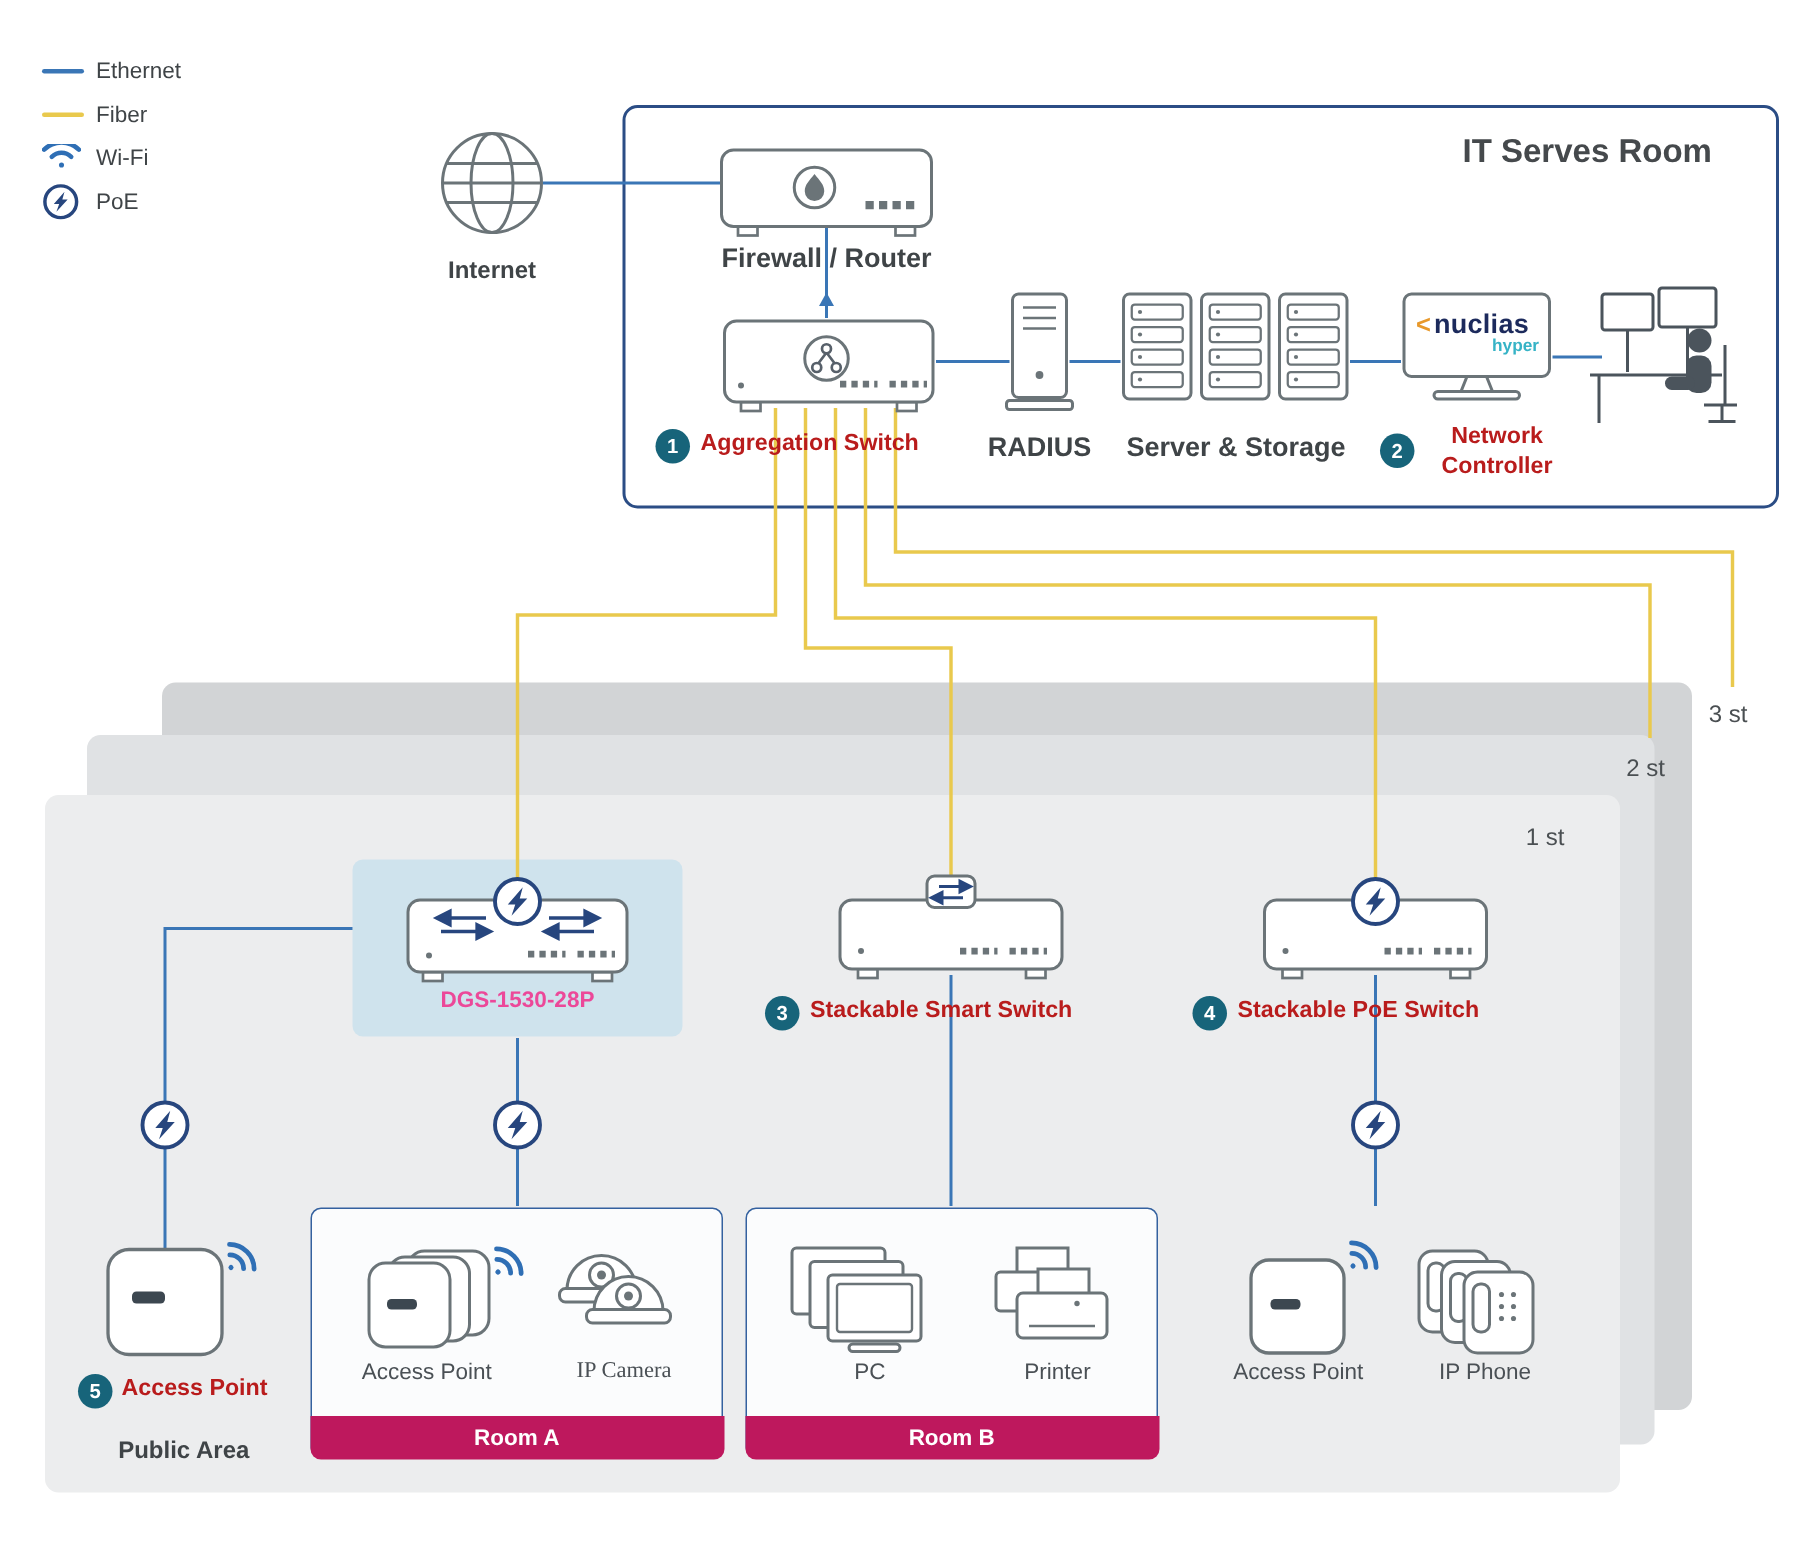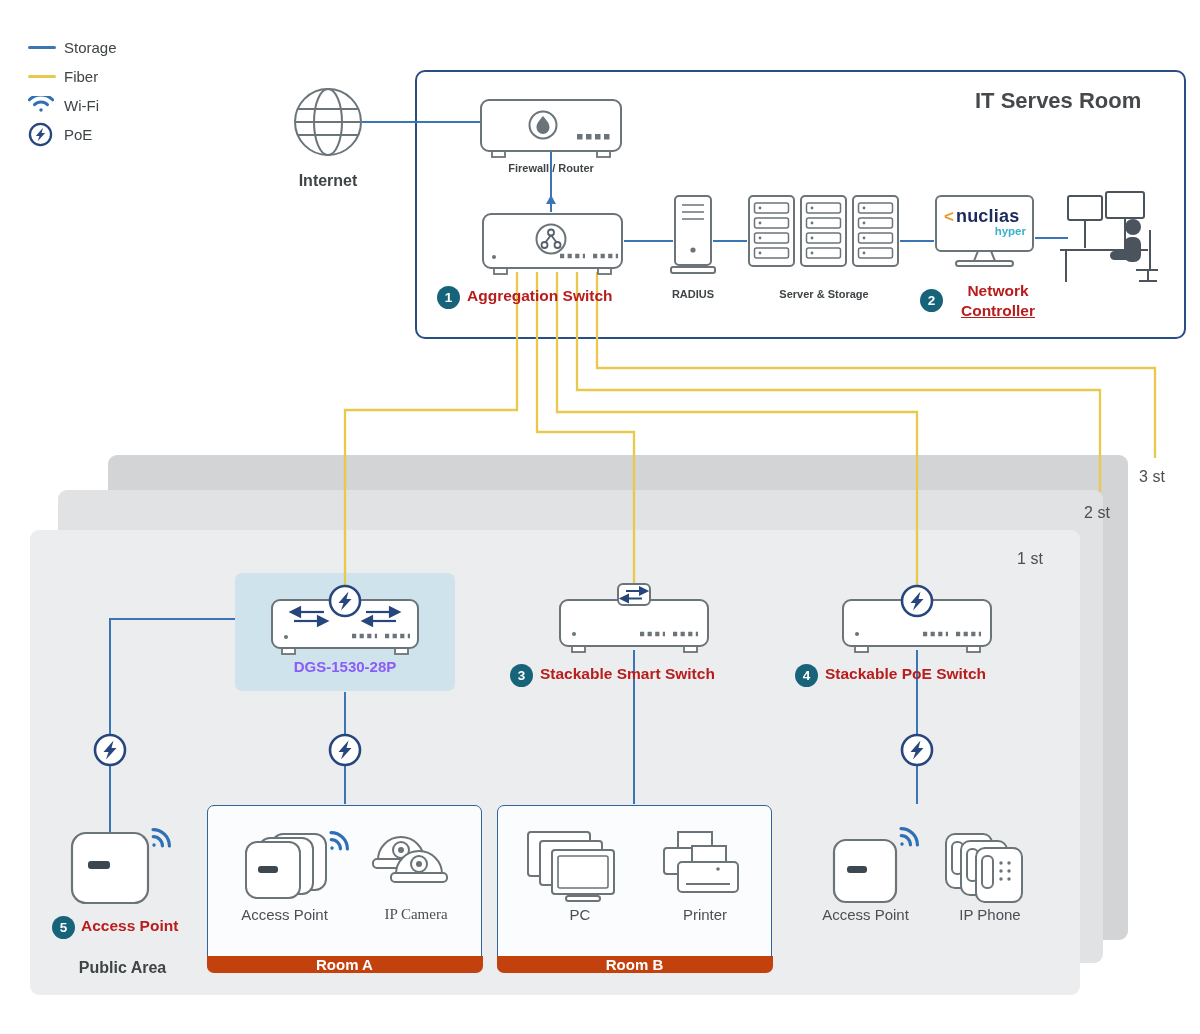--- a/index.html
+++ b/index.html
@@ -1,30 +1,30 @@
 <!DOCTYPE html>
 <html><head>
 <meta charset="utf-8">
 <style>
   html,body{margin:0;padding:0;background:#fff;}
   #canvas{position:relative;width:1200px;height:1034px;background:#fff;overflow:hidden;
           font-family:"Liberation Sans",sans-serif;}
   .floor{position:absolute;border-radius:9px;z-index:1;}
   .room{position:absolute;width:273px;height:165px;background:#fbfcfd;border:1.5px solid #34619f;
         border-radius:7px;z-index:2;}
-  .room-title{position:absolute;left:-1.5px;right:-1.5px;bottom:-1.5px;height:17px;background:#c2410c;
+  .room-title{position:absolute;left:-1.5px;right:-1.5px;bottom:-1.5px;height:29px;background:#be185d;
         border-radius:0 0 7px 7px;color:#fff;font-weight:700;font-size:15px;
         display:flex;align-items:center;justify-content:center;}
   .itbox{position:absolute;left:415px;top:70px;width:767px;height:265px;border:2px solid #2b4d85;
         border-radius:10px;background:#fff;z-index:0;}
   .dgsbox{position:absolute;left:235px;top:573px;width:220px;height:118px;background:#cfe3ed;
         border-radius:7px;z-index:2;}
   #diagram{position:absolute;left:0;top:0;width:1200px;height:1034px;z-index:3;pointer-events:none;}
   .lbl{position:absolute;z-index:4;}
-  .t-bold{font-weight:700;color:#3f4447;font-size:11px;}
+  .t-bold{font-weight:700;color:#3f4447;font-size:18px;}
   .t-teal{font-weight:700;color:#b91c1c;font-size:15.5px;white-space:nowrap;}
   .t-dev{font-weight:500;color:#4a5055;font-size:15px;}
   .t-floor{font-weight:500;color:#4a4f52;font-size:16px;}
   .badge{position:absolute;width:23px;height:23px;border-radius:50%;background:#17647a;color:#fff;
         font-size:13.5px;font-weight:700;display:flex;align-items:center;justify-content:center;z-index:4;}
   .center{text-align:center;}
   .legend{position:absolute;left:28px;top:33px;z-index:4;}
   .lg-row{display:flex;align-items:center;height:29px;}
   .lg-ic{width:36px;display:flex;align-items:center;}
   .lg-line{width:28px;height:3px;border-radius:2px;}
@@ -320,21 +320,21 @@
         </g>
       </g>
     </g>
   </svg>
 
   <div class="legend">
     <div class="lg-row">
       <span class="lg-ic">
           <span class="lg-line" style="background:#3a76b6;"></span>
         </span>
-      <span class="lg-txt">Storage</span>
+      <span class="lg-txt">Ethernet</span>
     </div>
     <div class="lg-row">
       <span class="lg-ic">
           <span class="lg-line" style="background:#e9c94d;"></span>
         </span>
       <span class="lg-txt">Fiber</span>
     </div>
     <div class="lg-row">
       <span class="lg-ic">
         <svg width="26" height="19" viewBox="-13 -14 26 19">
@@ -367,36 +367,36 @@
   <div class="badge" style="left:437px;top:286px;">1</div>
   <div class="lbl t-teal" style="left:467px;top:287px;">Aggregation Switch</div>
 
   <div class="lbl t-bold center" style="left:651px;top:288px;width:84px;">RADIUS</div>
 
   <div class="lbl t-bold center" style="left:748px;top:288px;width:152px;">Server &amp; Storage</div>
 
   <div class="badge" style="left:920px;top:289px;">2</div>
   <div class="lbl t-teal center two-line" style="left:947px;top:281px;width:102px;white-space:normal;">
     <span style="display:block;">Network</span>
-    <span style="display:block;text-decoration:underline;">Controller</span>
+    <span style="display:block;">Controller</span>
   </div>
 
   <div class="nuclias">
     <div class="nuc-row">
       <span class="nuc-mark">&lt;</span>
       <span class="nuc-brand">nuclias</span>
     </div>
     <div class="nuc-sub">hyper</div>
   </div>
 
   <div class="lbl t-floor center" style="left:1128px;top:468px;width:48px;">3 st</div>
   <div class="lbl t-floor center" style="left:1073px;top:504px;width:48px;">2 st</div>
   <div class="lbl t-floor center" style="left:1006px;top:550px;width:48px;">1 st</div>
 
-  <div class="lbl center" style="left:235px;top:658px;width:220px;font-weight:700;font-size:15px;color:#8b5cf6;">DGS-1530-28P</div>
+  <div class="lbl center" style="left:235px;top:658px;width:220px;font-weight:700;font-size:15px;color:#ec4899;">DGS-1530-28P</div>
 
   <div class="badge" style="left:510px;top:664px;">3</div>
   <div class="lbl t-teal" style="left:540px;top:665px;">Stackable Smart Switch</div>
 
   <div class="badge" style="left:795px;top:664px;">4</div>
   <div class="lbl t-teal" style="left:825px;top:665px;">Stackable PoE Switch</div>
 
   <div class="badge" style="left:52px;top:916px;">5</div>
   <div class="lbl t-teal" style="left:81px;top:917px;">Access Point</div>
   <div class="lbl t-bold center" style="left:40px;top:959px;width:165px;font-size:16px;">Public Area</div>

